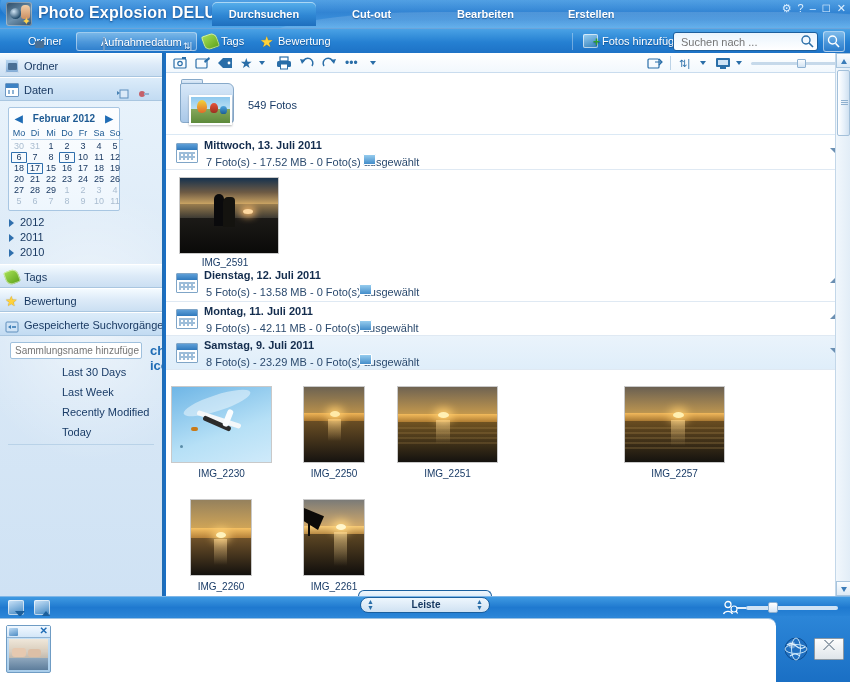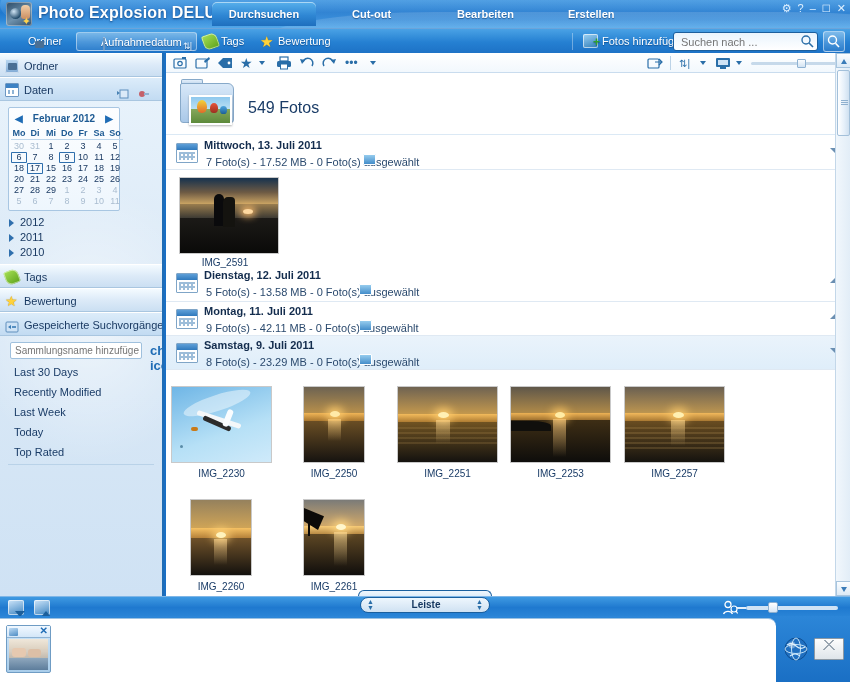--- a/index.html
+++ b/index.html
@@ -163,39 +163,39 @@
     background:linear-gradient(180deg,#fdfeff,#eef6fd);
     border:1px solid #a8c6e2; border-radius:2px; padding:2px 0 3px;
   }
   .cal-top { position:relative; height:17px; line-height:17px; text-align:center;
     font-size:10px; font-weight:bold; color:#1d5a93; }
   .cal-arrow { position:absolute; top:3px; color:#1f6cb5; font-size:10px; line-height:11px; cursor:pointer; }
   .cal-grid { display:grid; grid-template-columns:repeat(7,16px); margin:1px 2px 0 2px; }
   .cal-grid div {
     height:11px; line-height:11px; text-align:center; font-size:9px; color:#15355e;
   }
-  .cal-grid .dow { font-weight:bold; color:#1d5a93; border-bottom:1px solid #bcd5ea; height:12px; line-height:11px; }
+  .cal-grid .dow { font-weight:normal; color:#1d5a93; border-bottom:1px solid #bcd5ea; height:12px; line-height:11px; }
   .cal-grid .dim { color:#aabdd0; }
   .cal-grid .box { box-shadow:inset 0 0 0 1px #2f6fad; border-radius:1px; }
   .years { margin:2px 0 4px 6px; }
   .years div { height:15px; line-height:15px; font-size:11px; color:#15355e; padding-left:14px;
     position:relative; cursor:pointer; }
   .years div:before{content:"";position:absolute;left:3px;top:4px;border-left:5px solid #2f6fad;
     border-top:4px solid transparent;border-bottom:4px solid transparent;}
 
   .collname {
     position:relative; margin:6px 6px 3px 10px; height:17px;
   }
   .collname input {
     width:132px; height:17px; border:1px solid #9fc0dd; border-radius:2px;
     background:#fff; font-family:"Liberation Sans",sans-serif; font-size:10px; color:#9aadbf;
     padding-left:4px; outline:0;
   }
   .chk { position:absolute; left:140px; top:1px; color:#1f6cb5; font-size:13px; font-weight:bold; cursor:pointer; }
-  .savedlist { margin-top:2px; }
+  .savedlist { margin-top:2px;margin-left:48px; }
   .savedlist div {
     height:20px; line-height:20px; padding-left:14px; font-size:11px; color:#1a3c67; cursor:pointer;
   }
   .sv-rule { margin:2px 8px 0 8px; border-top:1px solid #b9d2e8; }
 
   
   .main {
     position:absolute; left:166px; top:53px; width:684px; height:543px;
     background:#ffffff; overflow:hidden;
   }
@@ -221,21 +221,21 @@
   }
   .bf-tab { position:absolute; left:1px; top:-4px; width:22px; height:6px; border-radius:2px 2px 0 0;
     background:linear-gradient(180deg,#e3eefa,#b9d2ea); border:1px solid #87a9c9; border-bottom:0;}
   .bf-photo {
     position:absolute; left:9px; top:12px; width:43px; height:30px;
     border:2px solid #fff; box-shadow:0 1px 2px rgba(0,0,0,.3);
     background:linear-gradient(180deg,#8ec8ee 0%,#b9e0f4 45%,#86a85c 46%,#5d8a3a 100%);
     overflow:hidden;
   }
   .balloon { position:absolute; border-radius:50% 50% 45% 45%; }
-  .photocount { position:absolute; left:82px; top:26px; font-size:16px; color:#1a3c67; }
+  .photocount { position:absolute; left:82px; top:26px; font-size:11px; color:#1a3c67; }
 
   .scrollwrap { position:absolute; left:0; top:83px; right:0; bottom:0; overflow:hidden; }
 
   .grp { position:relative; border-bottom:1px solid #dfe9f3; }
   .grp.alt { background:linear-gradient(180deg,#eaf3fb,#dfeefa); }
   .grp-ico { position:absolute; left:10px; top:7px; width:22px; height:20px;
     background:#fff; border:1px solid #7fa5c7; border-radius:1px; }
   .grp-ico:before{content:"";position:absolute;left:0;top:0;right:0;height:6px;
     background:linear-gradient(180deg,#5e9fd8,#2f79bd);}
   .grp-ico:after{content:"";position:absolute;left:2px;top:8px;right:2px;bottom:2px;
@@ -529,24 +529,23 @@
       <span>Gespeicherte Suchvorgänge</span>
     </div>
 
     <div class="sb-body">
       <div class="collname">
         <input placeholder="Sammlungsname hinzufügen" style="">
         <span class="chk">check-icon</span>
       </div>
       <div class="savedlist">
         <div>Last 30 Days</div>
+        <div>Last Week</div>
         <div>Recently Modified</div>
-        <div>Last Week</div>
         <div>Today</div>
-        <div>Top Rated</div>
       </div>
       <div class="sv-rule"></div>
     </div>
   </div>
 
   <div class="main">
 
     <div class="ctoolbar">
       <span class="tbico" style="left:7px;">
         <svg width="16" height="14" viewBox="0 0 16 14">
@@ -706,31 +705,20 @@
             <div style="position:absolute;left:0;top:0;right:0;height:27px;background:linear-gradient(180deg,#6f6352,#c3984d);"></div>
             <div style="position:absolute;left:0;top:27px;right:0;height:8px;background:linear-gradient(180deg,#f3bb5c,#ae7c32);"></div>
             <div style="position:absolute;left:0;top:35px;right:0;bottom:0;background:linear-gradient(180deg,#705322,#14120f);"></div>
             <div style="position:absolute;left:40px;top:25px;width:11px;height:6px;border-radius:50%;background:#fff0b4;box-shadow:0 0 9px 4px rgba(255,205,110,.9);"></div>
             <div style="position:absolute;left:38px;top:33px;width:14px;height:24px;background:linear-gradient(180deg,rgba(255,215,140,.6),rgba(255,190,100,0));"></div>
             <div style="position:absolute;left:0;top:40px;right:0;height:20px;background:repeating-linear-gradient(180deg,rgba(200,160,90,.18) 0 2px,transparent 2px 5px);"></div>
           </div>
           <div class="cap" style="top:82px;">IMG_2251</div>
         </div>
 
-        <div class="thumb" style="left:344px;top:16px;">
-          <div class="frame" style="width:101px;height:77px;">
-            <div style="position:absolute;left:0;top:0;right:0;height:26px;background:linear-gradient(180deg,#5f574a,#b08a48);"></div>
-            <div style="position:absolute;left:0;top:26px;right:0;height:7px;background:linear-gradient(180deg,#eeb355,#9f7130);"></div>
-            <div style="position:absolute;left:0;top:33px;right:0;bottom:0;background:linear-gradient(180deg,#3e2e15,#0e0d0b);"></div>
-            <div style="position:absolute;left:44px;top:25px;width:10px;height:6px;border-radius:50%;background:#ffeca5;box-shadow:0 0 9px 4px rgba(255,200,100,.85);"></div>
-            <div style="position:absolute;left:42px;top:32px;width:13px;height:38px;background:linear-gradient(180deg,rgba(255,205,125,.65),rgba(255,180,90,0));"></div>
-            <div style="position:absolute;left:0;top:34px;width:40px;height:10px;background:#100f0c;border-radius:0 50% 0 0;"></div>
-          </div>
-          <div class="cap" style="top:82px;">IMG_2253</div>
-        </div>
 
         <div class="thumb" style="left:458px;top:16px;">
           <div class="frame" style="width:101px;height:77px;">
             <div style="position:absolute;left:0;top:0;right:0;height:26px;background:linear-gradient(180deg,#6a6052,#bc9550);"></div>
             <div style="position:absolute;left:0;top:26px;right:0;height:8px;background:linear-gradient(180deg,#f2b95c,#a87832);"></div>
             <div style="position:absolute;left:0;top:34px;right:0;bottom:0;background:linear-gradient(180deg,#6a4d21,#15130f);"></div>
             <div style="position:absolute;left:48px;top:25px;width:11px;height:6px;border-radius:50%;background:#fff0b2;box-shadow:0 0 10px 4px rgba(255,205,110,.9);"></div>
             <div style="position:absolute;left:46px;top:33px;width:14px;height:26px;background:linear-gradient(180deg,rgba(255,215,140,.6),rgba(255,190,100,0));"></div>
             <div style="position:absolute;left:0;top:40px;right:0;height:24px;background:repeating-linear-gradient(180deg,rgba(205,165,95,.2) 0 2px,transparent 2px 5px);"></div>
           </div>

